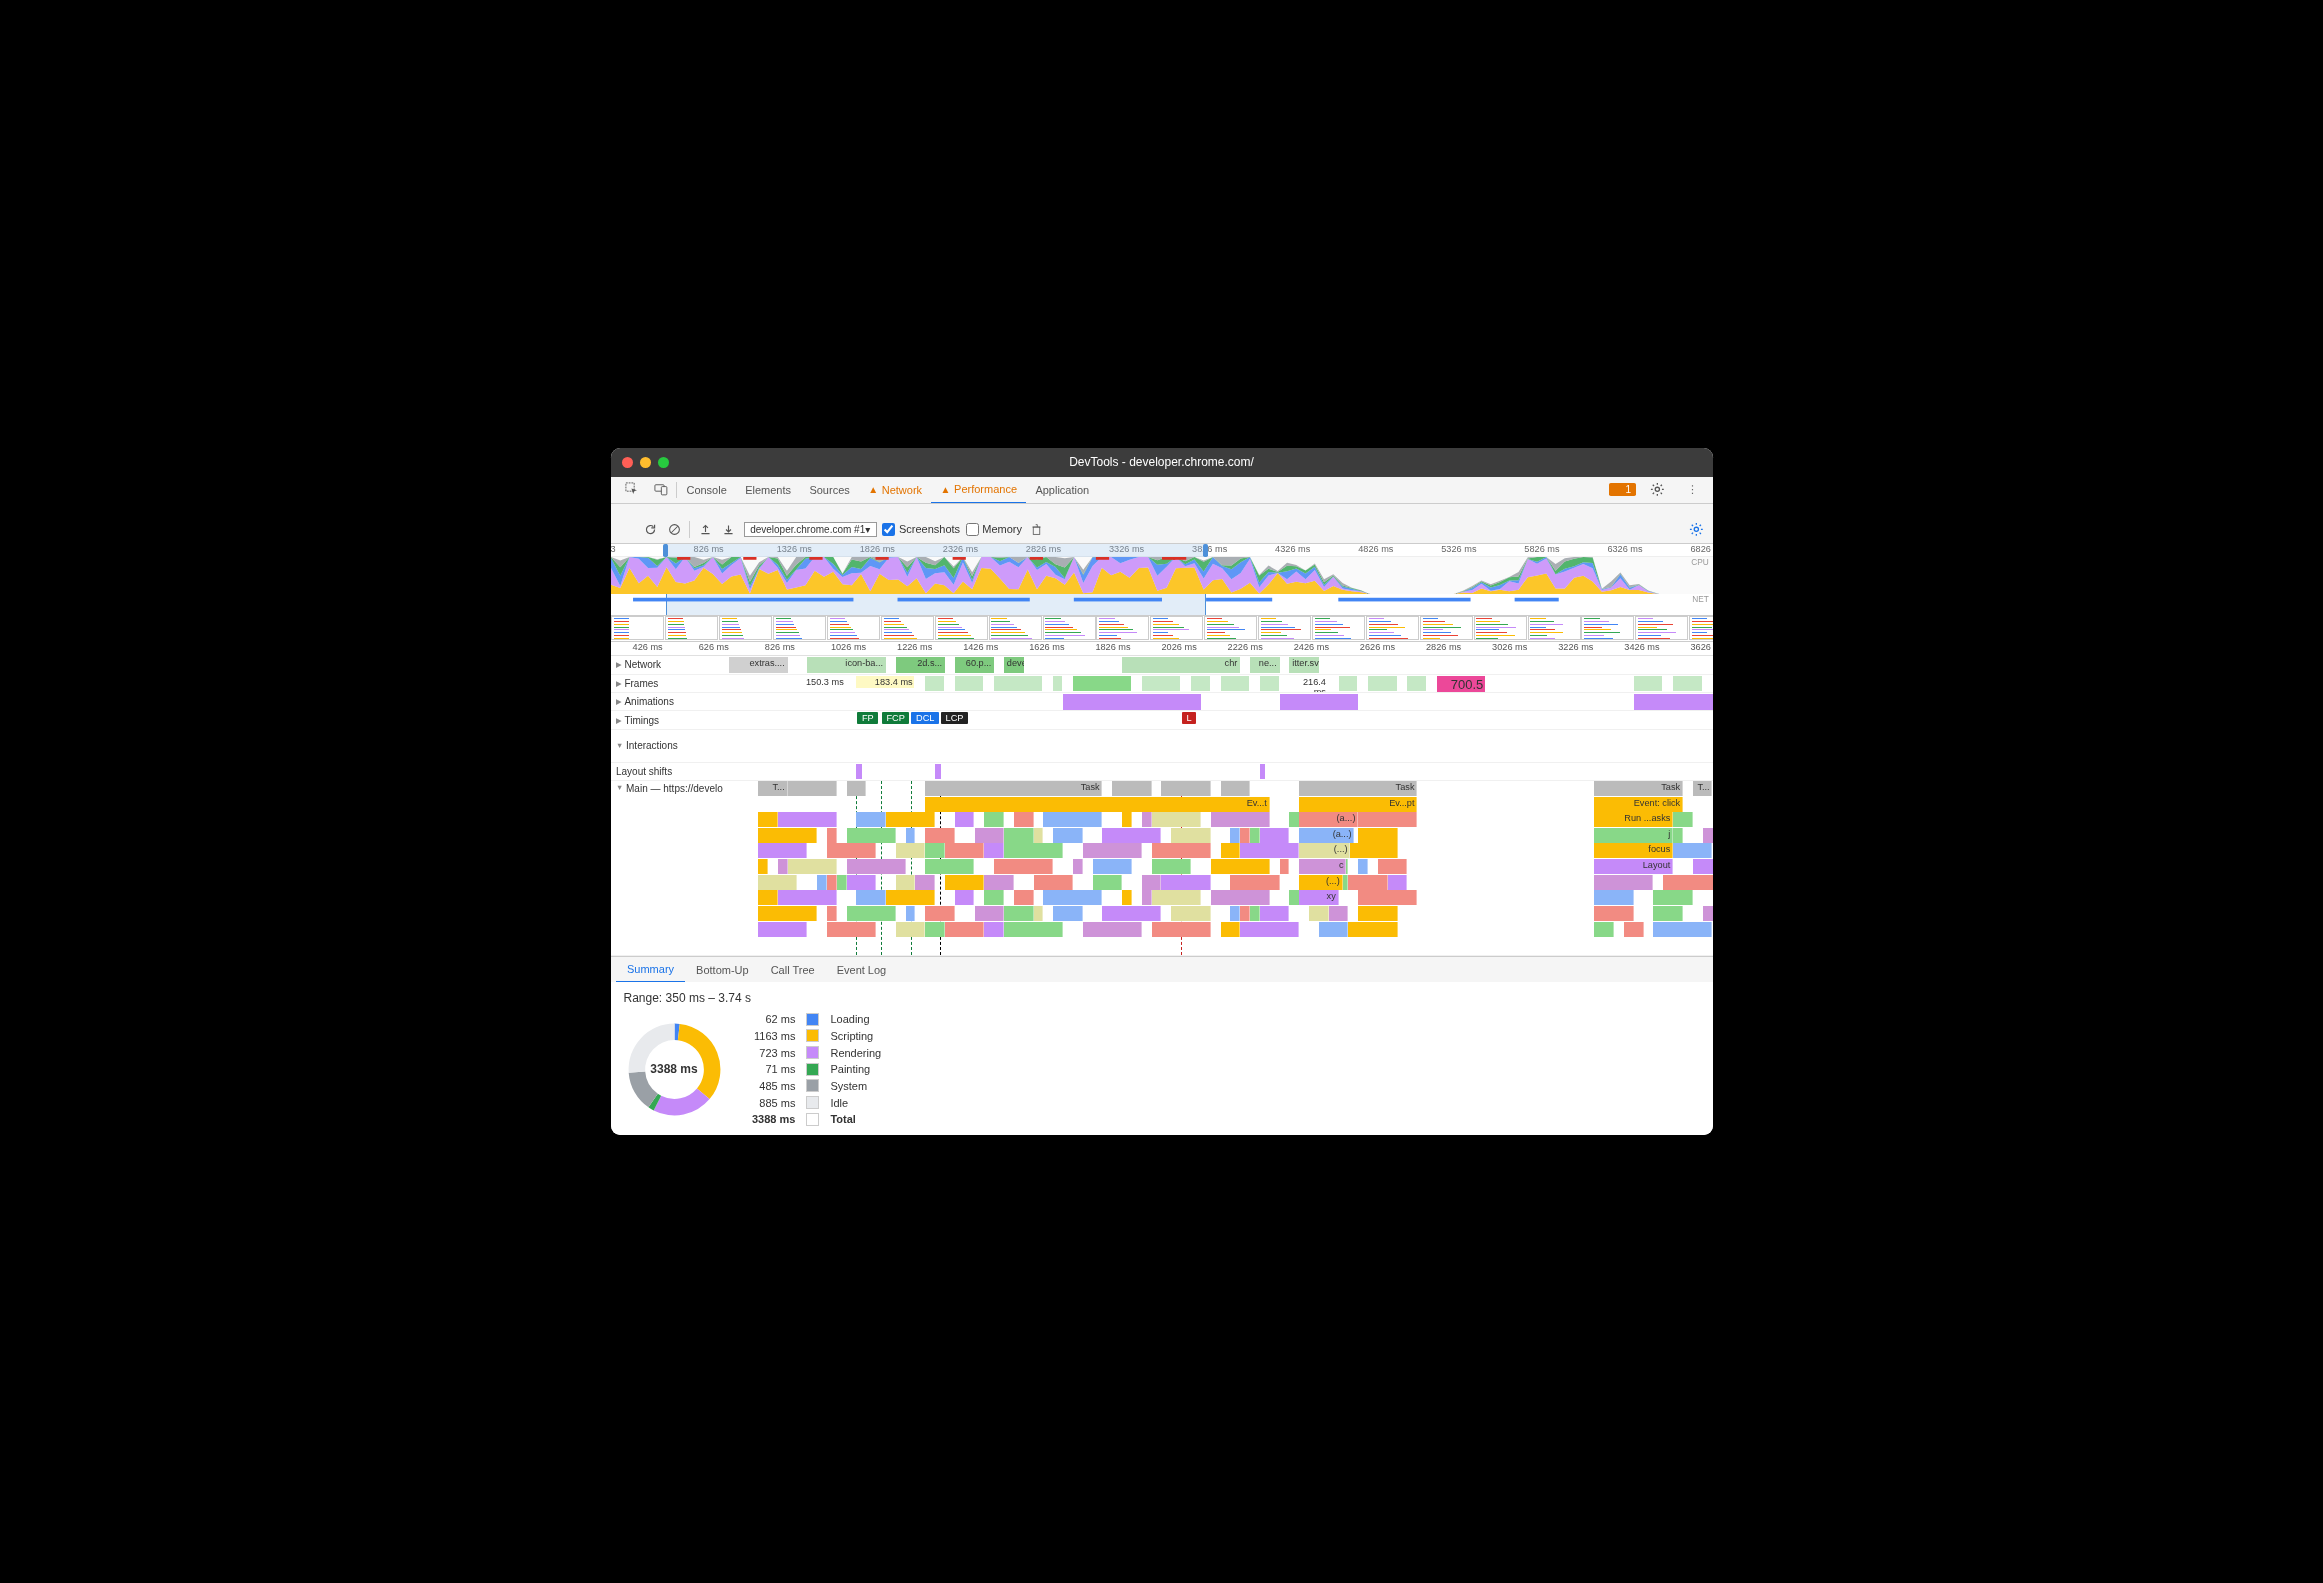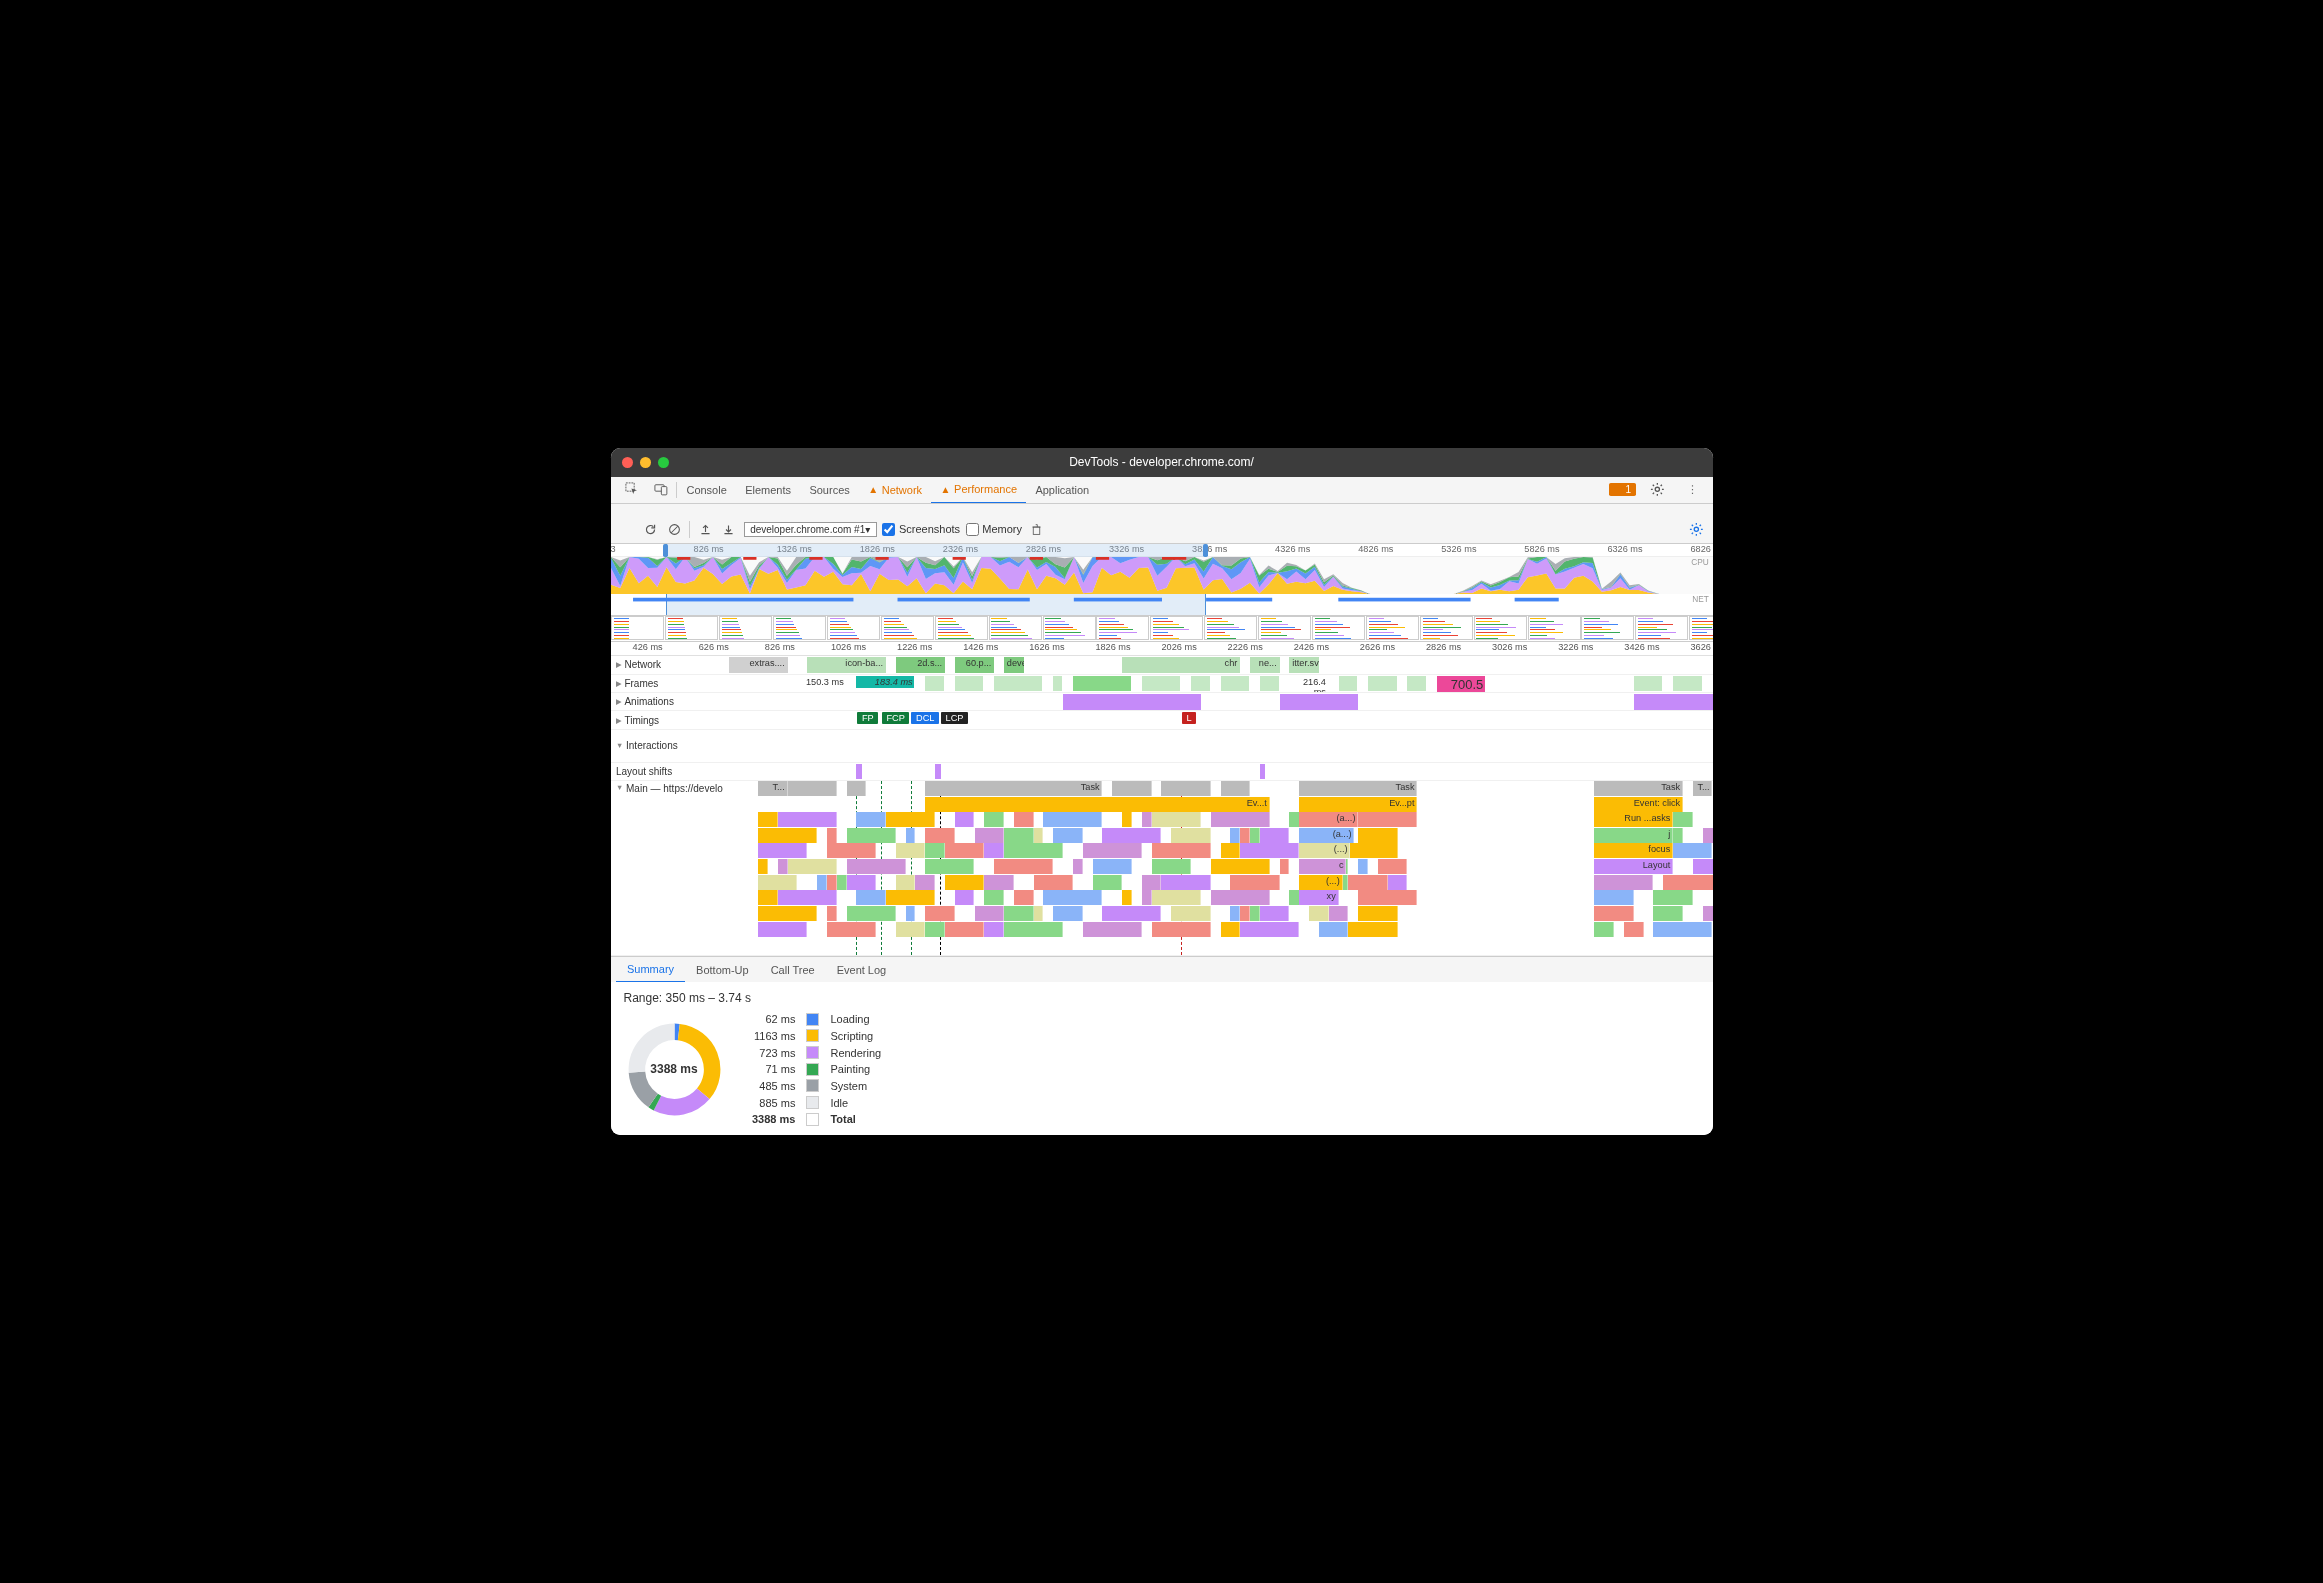--- a/index.html
+++ b/index.html
@@ -465,21 +465,21 @@
         </div>
     </div>
 
     <div class="track">
       <div class="track-hdr">
           <span class="chev">▶</span>
           <span>Frames</span>
         </div>
       <div class="track-content" id="frames-content">
           <div class="frame-bar" style="left: 6%; width: 6%; background: rgb(255, 255, 255); font-size: 9.2px; padding: 0.9px 1.8px; height: auto;">150.3 ms</div>
-          <div class="frame-bar" style="left: 13%; width: 6%; background: #14b8a6; font-size: 9.2px; padding: 0.9px 1.8px; height: auto; font-style: italic;">183.4 ms</div>
+          <div class="frame-bar" style="left: 13%; width: 6%; background: #fef9c3; font-size: 9.2px; padding: 0.9px 1.8px; height: auto;">183.4 ms</div>
           <div class="frame-bar" style="left: 20%; width: 2%; background: rgb(197, 232, 197);"></div>
           <div class="frame-bar" style="left: 23%; width: 3%; background: rgb(197, 232, 197);"></div>
           <div class="frame-bar" style="left: 27%; width: 5%; background: rgb(197, 232, 197);"></div>
           <div class="frame-bar" style="left: 33%; width: 1%; background: rgb(197, 232, 197);"></div>
           <div class="frame-bar" style="left: 35%; width: 6%; background: rgb(136, 216, 136);"></div>
           <div class="frame-bar" style="left: 42%; width: 4%; background: rgb(197, 232, 197);"></div>
           <div class="frame-bar" style="left: 47%; width: 2%; background: rgb(197, 232, 197);"></div>
           <div class="frame-bar" style="left: 50%; width: 3%; background: rgb(197, 232, 197);"></div>
           <div class="frame-bar" style="left: 54%; width: 2%; background: rgb(197, 232, 197);"></div>
           <div class="frame-bar" style="left: 57%; width: 4%; background: rgb(255, 255, 255); font-size: 9.2px; padding: 0.9px 1.8px; height: auto;">216.4 ms</div>

